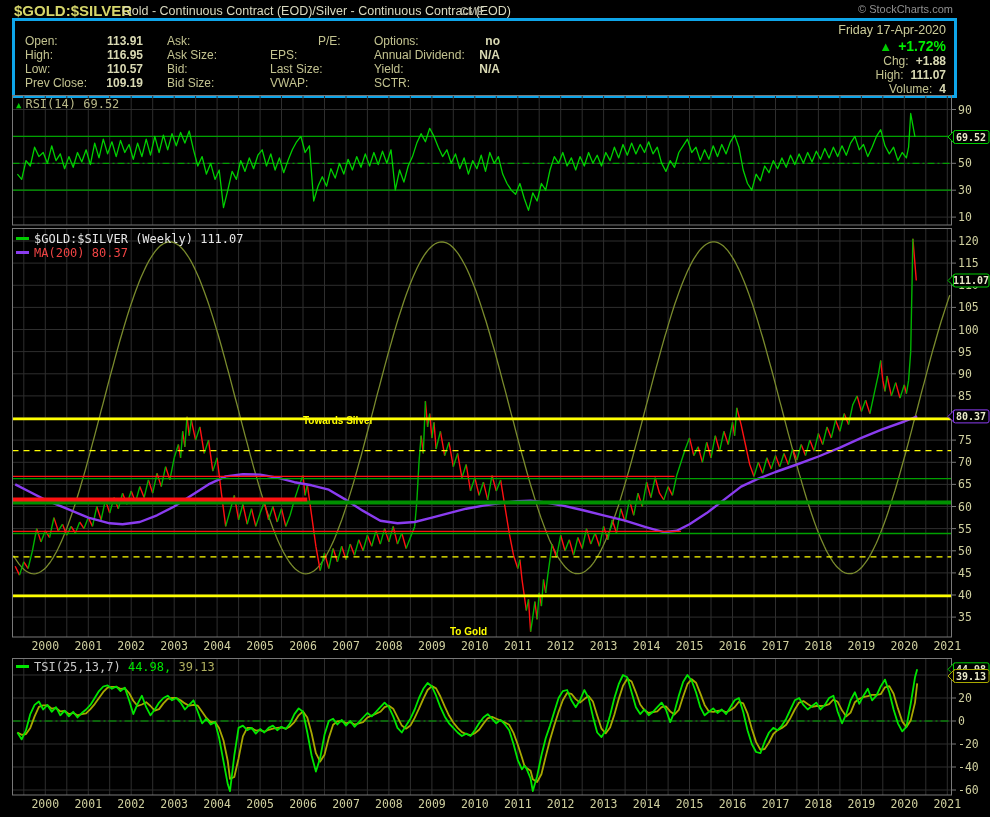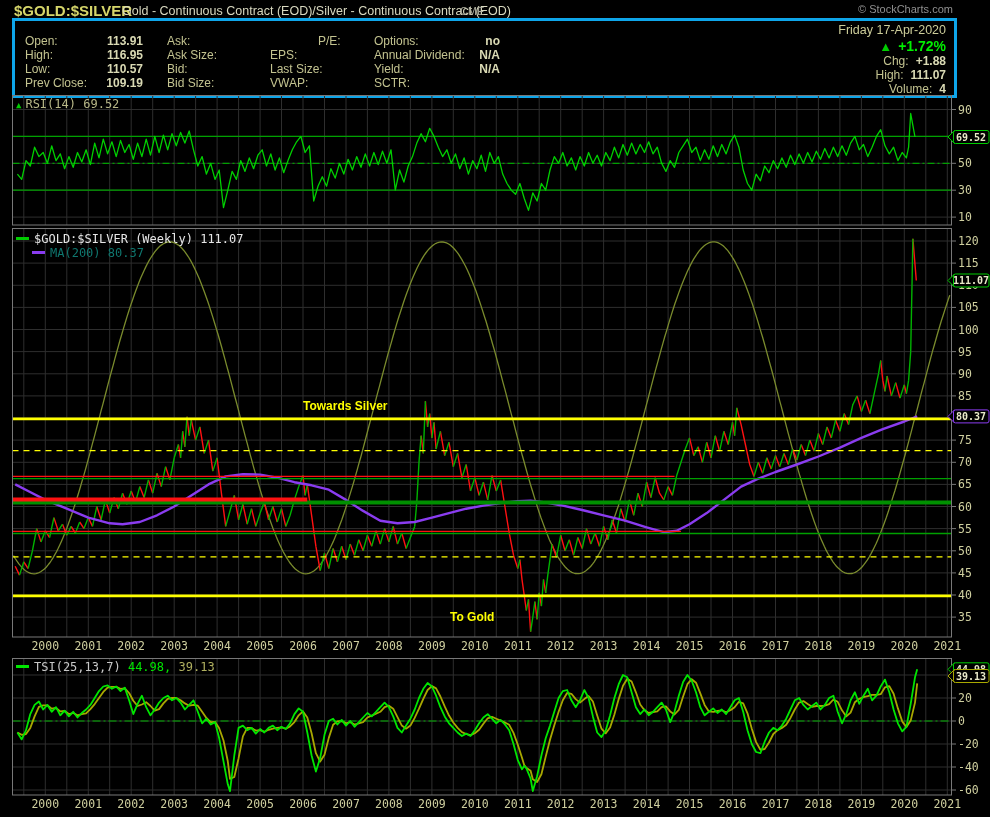--- a/index.html
+++ b/index.html
@@ -21,23 +21,23 @@
   #up-triangle{color:#00cc00;font-size:13px;margin-right:6px;}
   .qr-row{position:absolute;right:0;font-size:12px;white-space:nowrap;}
   .qr-label{color:#c3c390;margin-right:7px;}
   .qr-value{color:#d9d9b3;font-weight:bold;}
   #chart-svg{position:absolute;left:0;top:0;width:990px;height:817px;z-index:1;}
   .legend{position:absolute;z-index:3;font-family:"DejaVu Sans Mono",monospace;font-size:12px;white-space:nowrap;}
   .dash{display:inline-block;width:13px;height:3px;vertical-align:middle;margin-right:5px;position:relative;top:-1px;}
   #rsi-legend{left:16px;top:97px;color:#b8b888;}
   #rsi-icon{color:#00cc00;font-size:9px;margin-right:4px;}
   #main-legend-1{left:16px;top:232px;color:#e6e6e6;}
-  #main-legend-2{left:32px;top:246px;color:#0f766e;}
+  #main-legend-2{left:16px;top:246px;color:#ef4444;}
   #tsi-legend{left:16px;top:660px;color:#c8c8c8;}
-  .ann{position:absolute;z-index:3;font-size:12px;font-weight:bold;color:#ffff00;white-space:nowrap;}
+  .ann{position:absolute;z-index:3;font-size:10px;font-weight:bold;color:#ffff00;white-space:nowrap;margin-top:16px;}
   #ann-silver{left:303px;top:399px;}
   #ann-gold{left:450px;top:610px;}
 </style>
 </head>
 <body>
 
 <div id="screen">
 
   <div id="header-row" class="abs">
     <span id="page-title" class="abs">$GOLD:$SILVER</span>

